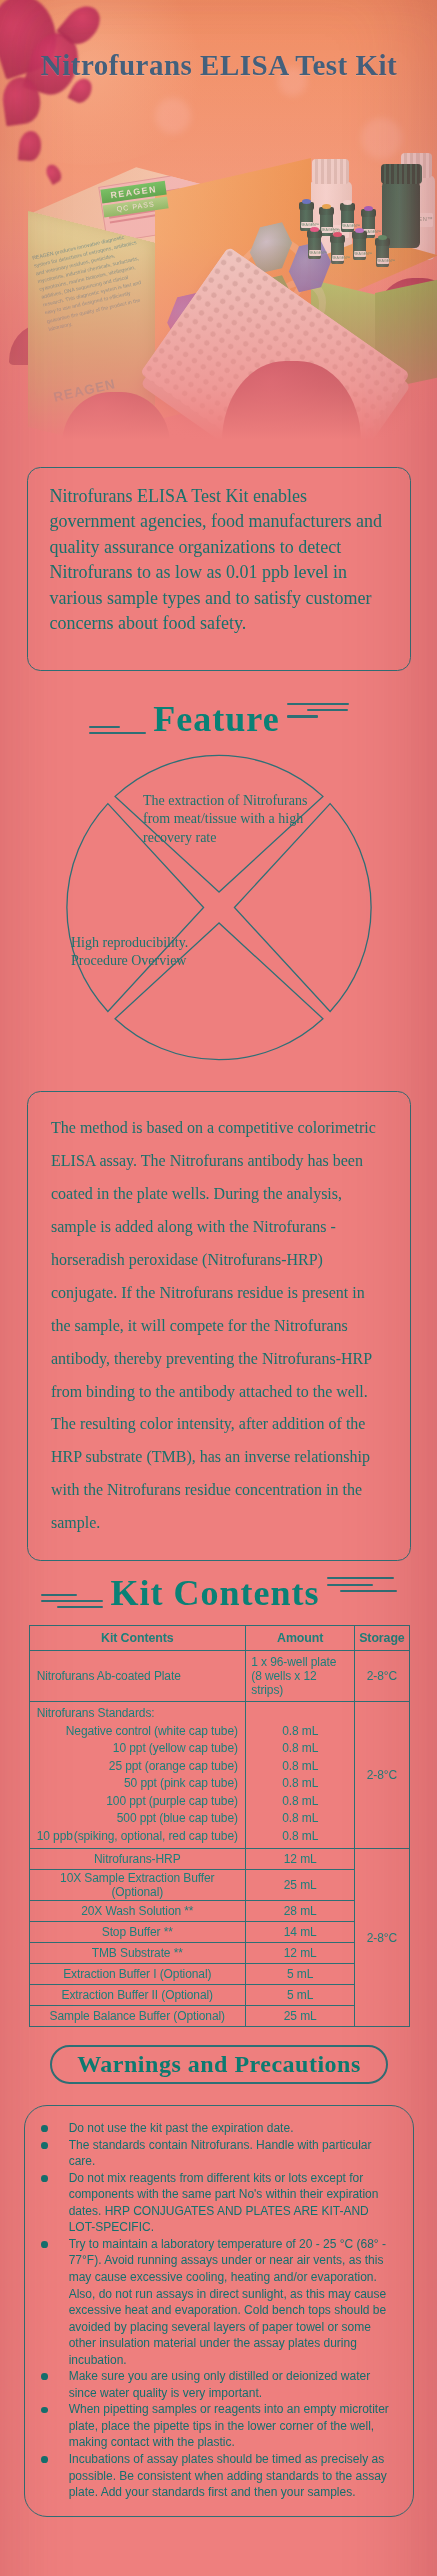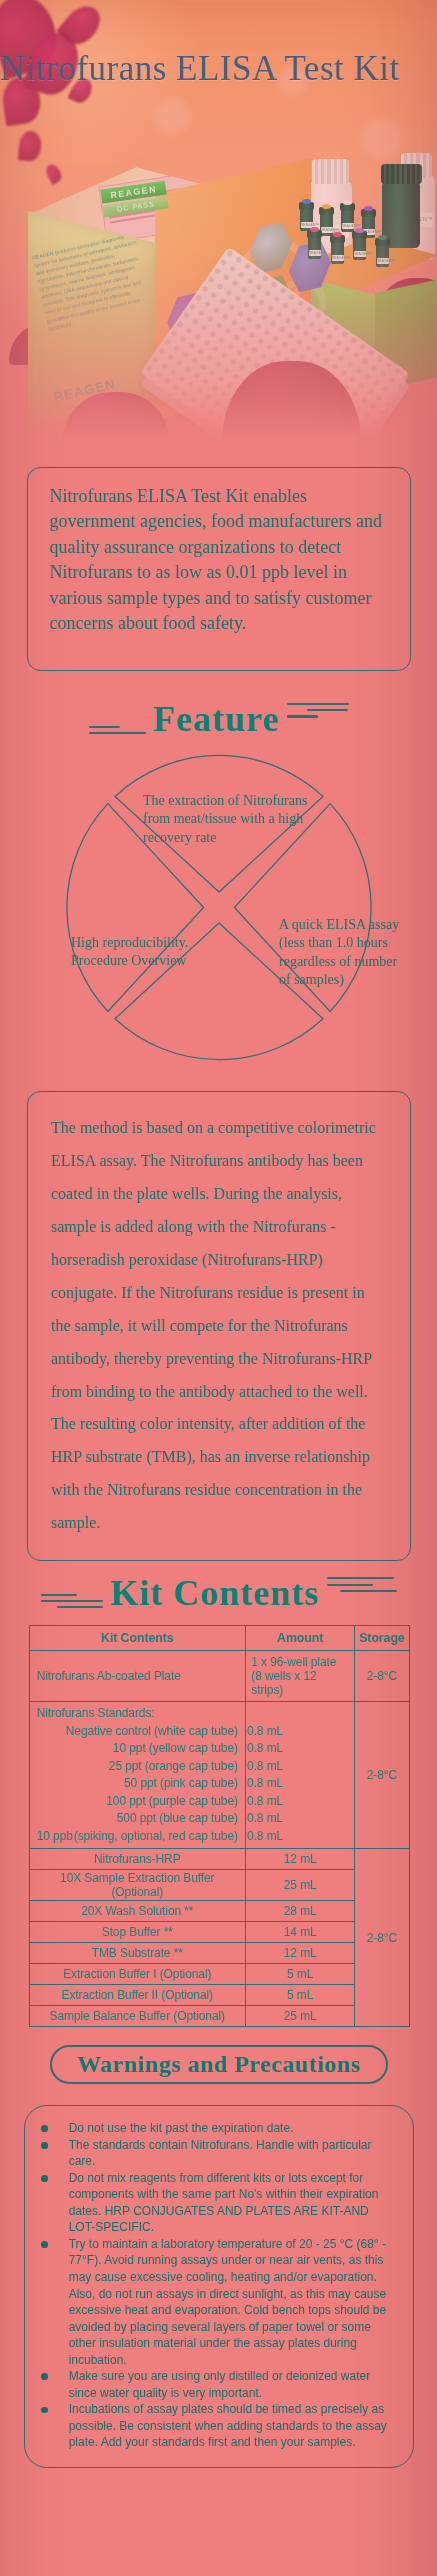--- a/index.html
+++ b/index.html
@@ -9,22 +9,22 @@
         box-shadow:inset -26px -36px 72px rgba(140,35,55,.20), inset 23px 0 57px rgba(150,45,60,.10);}
 
   
   .photo{position:relative;width:438px;height:440px;overflow:hidden;
          background:linear-gradient(180deg,#f2935f 0%,#f5a276 40%,#f29a7f 62%,#ef8a7d 80%,#ee7f7e 100%);}
   .photo .glow{position:absolute;left:-41px;top:-31px;width:258px;height:196px;border-radius:50%;
          background:radial-gradient(circle,#f7b183 0%,rgba(247,177,131,0) 70%);}
   .leaf{position:absolute;background:radial-gradient(circle at 35% 35%,#cf2a63,#951441);
         border-radius:65% 60% 60% 5%;filter:blur(0.8px);opacity:.9;}
   .bokeh{position:absolute;border-radius:50%;background:rgba(255,205,195,.28);filter:blur(3.6px);}
-  .photo-title{position:absolute;left:0;right:0;top:49px;z-index:40;
-        font-size:35px;font-weight:normal;color:#44607c;letter-spacing:0.5px;
+  .photo-title{position:absolute;left:0;right:0;top:49px;text-align:center;z-index:40;
+        font-size:29px;font-weight:bold;color:#44607c;letter-spacing:0.5px;
         text-shadow:0 0.5px 0 rgba(255,255,255,.15);}
   .hill{position:absolute;border-radius:50% 50% 8% 8% / 100% 100% 10% 10%;
         background:radial-gradient(circle at 35% 25%,#aa3154 0%,#8e2040 45%,#6f1830 100%);
         filter:blur(0.3px);}
   .smudge{position:absolute;height:5.2px;border-radius:50%;background:rgba(120,25,50,.55);filter:blur(1.5px);}
 
   .kitbox{position:absolute;left:25px;top:164px;width:278px;height:278px;z-index:20;}
   .box-top{position:absolute;left:0;top:0;width:247px;height:106px;
         clip-path:polygon(2% 47%,45% 3%,99% 36%,52% 92%);
         background:linear-gradient(105deg,#ecc79c,#f7e0bf 60%,#eec08e);}
@@ -113,21 +113,21 @@
   table.kit td,table.kit th{border:1px solid #2e6f75;font-size:12px;font-weight:normal;vertical-align:middle;}
   table.kit th{font-weight:bold;font-size:12.4px;padding:5.2px 2.1px;text-align:center;}
   .col-name{width:216px;} .col-amt{width:109px;} .col-sto{width:54px;}
   td.cname{padding:4.1px 7.2px;text-align:center;}
   td.camt{text-align:center;padding:3.1px 5.2px;}
   td.csto{text-align:center;}
   td.std-names{padding:3.1px 7.2px;}
   .std-label{text-align:left;height:17.5px;line-height:17.5px;}
   .std-line{text-align:right;height:17.5px;line-height:17.5px;}
   .std-split{display:flex;justify-content:space-between;height:17.5px;line-height:17.5px;}
-  .amt-line{height:17.5px;line-height:17.5px;}
+  .amt-line{height:17.5px;line-height:17.5px;text-align:center;}
   tr.reag td{height:18px;padding:1px 7px;}
   tr.reag td.cname{text-align:center;}
 
   
   .warn-box{border:1.5px solid #2e6f75;border-radius:23px;margin:0 24px;padding:14.4px 17.5px 15.5px 8.2px;
         font-family:"Liberation Sans",sans-serif;font-size:12px;line-height:1.38;color:#14706e;}
   .warn-box ul{list-style:none;margin:0;padding:0;}
   .warn-box li{display:flex;margin:0;}
   .warn-box .dot{flex:none;width:6.7px;height:6.7px;border-radius:50%;background:#14706e;margin:5.2px 20.6px 0 8.2px;}
 </style>
@@ -269,21 +269,20 @@
     <svg width="438" height="319" viewBox="0 0 850 620">
       <g fill="none" stroke="#2f7077" stroke-width="2.5">
         <path d="M425 282 L223 96 A296 296 0 0 1 627 96 Z"></path>
         <path d="M455 312 L641 110 A296 296 0 0 1 641 514 Z"></path>
         <path d="M395 312 L209 110 A296 296 0 0 0 209 514 Z"></path>
         <path d="M425 342 L223 528 A296 296 0 0 0 627 528 Z"></path>
       </g>
     </svg>
     <div class="f-text" style="left:143px;top:45px;width:178px;">The extraction of Nitrofurans from meat/tissue with a high recovery rate</div>
     <div class="f-text" style="left:71px;top:187px;width:129px;">High reproducibility. Procedure Overview</div>
-    <div class="f-text" style="left:279px;top:169px;width:126px;">A quick ELISA assay (less than 1.0 hours regardless of number of samples)</div>
   </div>
 
 
   <div class="tbox proc-box" style="margin-top:25px;">
     <span>The method is based on a competitive colorimetric ELISA assay. The Nitrofurans antibody has been coated in the plate wells. During the analysis, sample is added along with the Nitrofurans - horseradish peroxidase (Nitrofurans-HRP) conjugate. If the Nitrofurans residue is present in the sample, it will compete for the Nitrofurans antibody, thereby preventing the Nitrofurans-HRP from binding to the antibody attached to the well. The resulting color intensity, after addition of the HRP substrate (TMB), has an inverse relationship with the Nitrofurans residue concentration in the sample.</span>
   </div>
 
   <div class="heading-row" style="margin-top:14.4px;">
     <span class="deco left">
         <i style="width:36px;"></i>
@@ -398,20 +397,24 @@
       <li>
           <span class="dot"></span>
           <span>Try to maintain a laboratory temperature of 20 - 25 °C (68° - 77°F). Avoid running assays under or near air vents, as this may cause excessive cooling, heating and/or evaporation. Also, do not run assays in direct sunlight, as this may cause excessive heat and evaporation. Cold bench tops should be avoided by placing several layers of paper towel or some other insulation material under the assay plates during incubation.</span>
         </li>
       <li>
           <span class="dot"></span>
           <span>Make sure you are using only distilled or deionized water since water quality is very important.</span>
         </li>
       <li>
           <span class="dot"></span>
+          <span>When pipetting samples or reagents into an empty microtiter plate, place the pipette tips in the lower corner of the well, making contact with the plastic.</span>
+        </li>
+      <li>
+          <span class="dot"></span>
           <span>Incubations of assay plates should be timed as precisely as possible. Be consistent when adding standards to the assay plate. Add your standards first and then your samples.</span>
         </li>
 
     </ul>
   </div>
 
 </div>
 
 
 </body></html>

